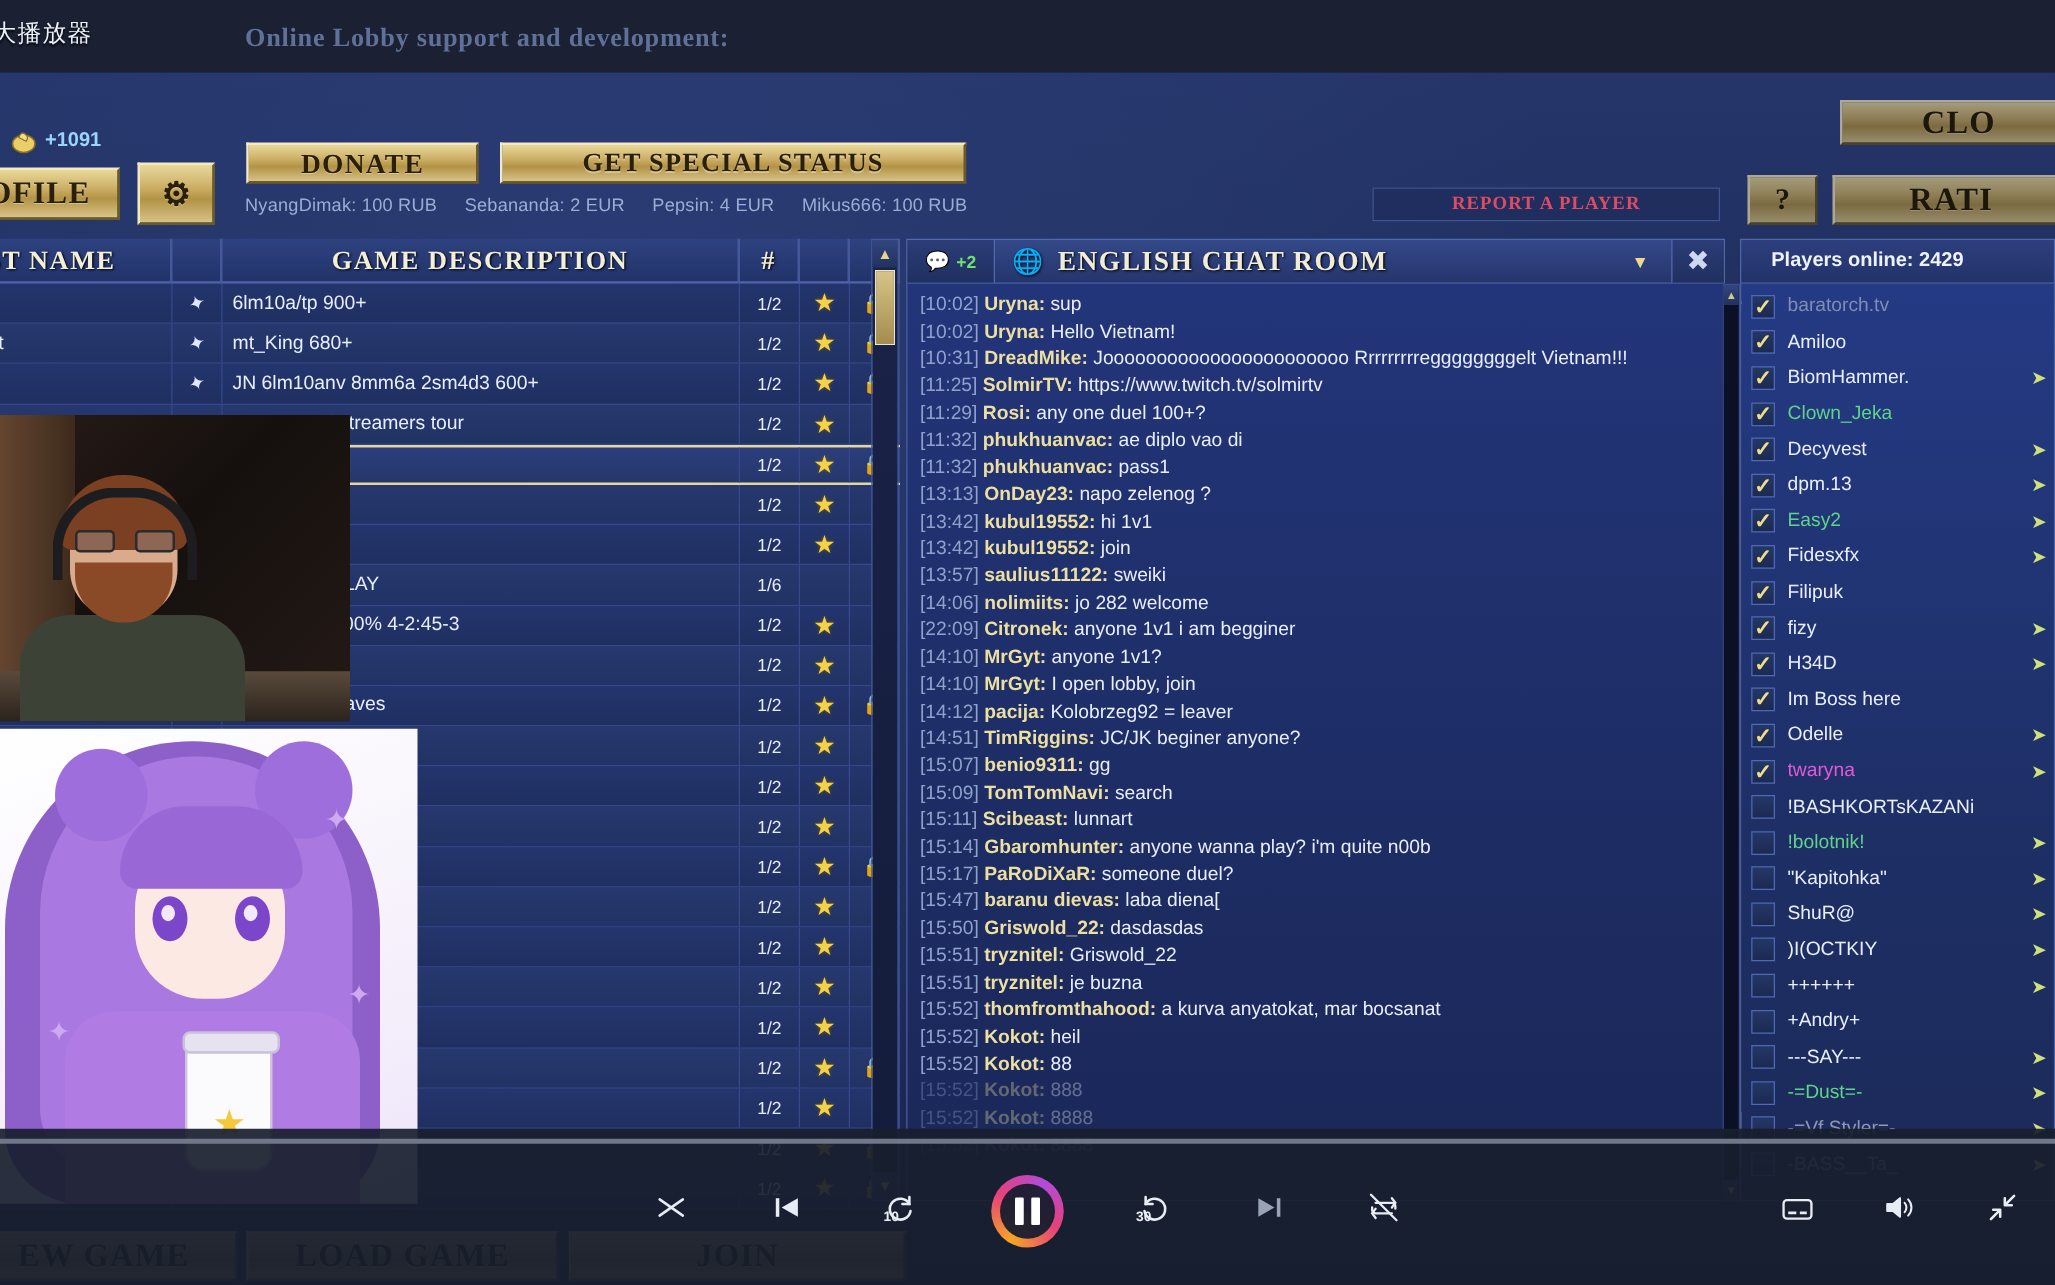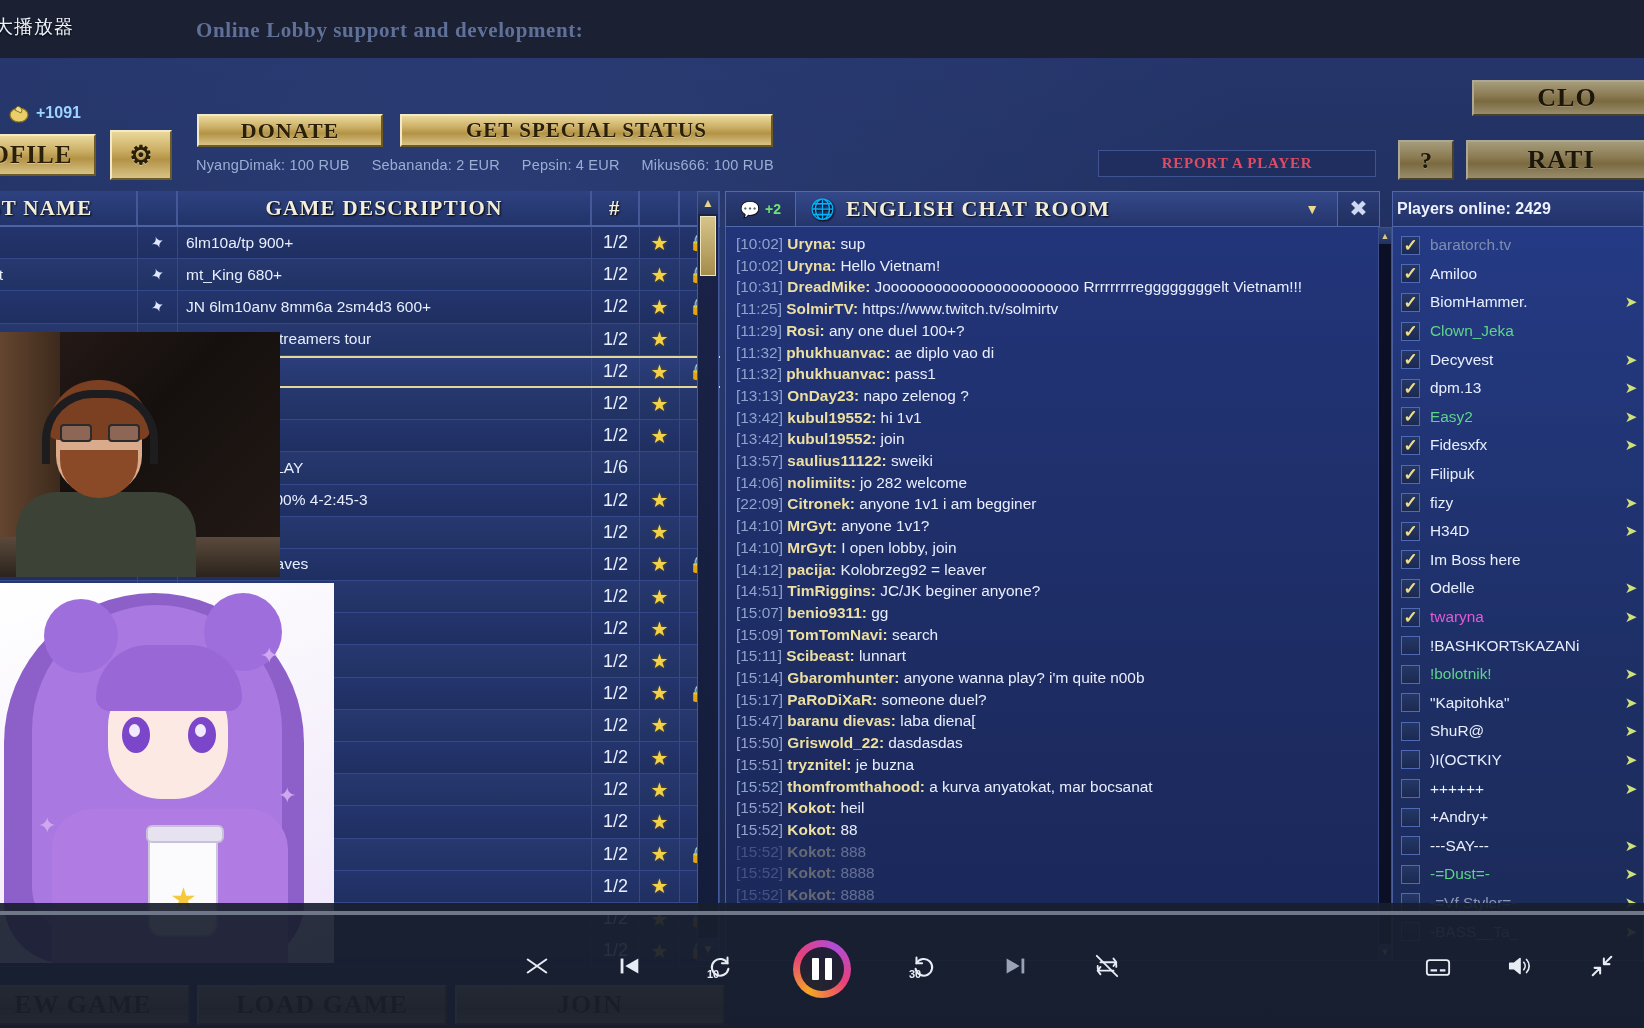--- a/index.html
+++ b/index.html
@@ -101,21 +101,21 @@
   .gl-row:nth-child(even){ background:linear-gradient(180deg,#26386f 0%,#213264 100%); }
   .gl-row.sel {
     border-top:2px solid #e4d79a; border-bottom:2px solid #e4d79a;
     background:linear-gradient(180deg,#2b3e7c 0%,#26376c 100%);
   }
   .gl-row .cell{
     display:flex;align-items:center; color:#e8eefc; font-size:15.5px;
     border-right:1px solid #35488c; padding:0 8px; white-space:nowrap; overflow:hidden;
   }
   .gl-row .c-host{ padding-left:12px;}
-  .gl-row .c-num{ justify-content:center; font-size:18px;}
+  .gl-row .c-num{ justify-content:center; font-size:14px;}
   .gl-row .c-star,.gl-row .c-lock,.gl-row .c-icon{ justify-content:center; padding:0;}
   .star { color:#f2d24a; font-size:20px; text-shadow:0 0 3px #7d5f00; }
   .lock { color:#efd254; font-size:16px; }
   .wand { color:#dfe8ff; font-size:16px; transform:rotate(-20deg);}
 
   
   .gl-scroll {
     position:absolute; left:697px; top:133px; width:22px; height:770px;
     background:linear-gradient(180deg,#1a2348 0%,#141c3a 100%);
     border:1px solid #44589a;
@@ -171,21 +171,21 @@
     position:absolute; right:-22px; top:36px; width:22px; height:734px;
     background:linear-gradient(180deg,#1a2348,#141c3a); border:1px solid #44589a;
   }
   .chat-scroll .arr{width:100%;height:22px;display:flex;align-items:center;justify-content:center;color:#e8d48e;font-size:12px;background:linear-gradient(180deg,#32467f,#22315f);}
   .chat-scroll .arr.bot{position:absolute;bottom:0;left:0;}
   .chat-scroll .thumb{position:absolute;left:2px;bottom:26px;width:16px;height:44px;background:linear-gradient(180deg,#d7c489,#a48c4c);border:1px solid #f0e6bd;}
 
   
   .players { position:absolute; left:1392px; top:133px; width:252px; height:770px; }
   .pl-head {
-    height:36px; display:flex; align-items:center; padding-left:4px;
+    height:36px; display:flex; align-items:center; padding-left:24px;
     color:#eef2ff; font-size:16px; font-weight:bold;
     background:linear-gradient(180deg,#2d3f7d 0%,#22326a 100%);
     border:1px solid #4f66aa;
   }
   .pl-body {
     height:734px; overflow:hidden; padding-top:4px;
     background:linear-gradient(180deg,#243a84 0%,#1e2f66 60%,#1b2a58 100%);
     border:1px solid #4a5ea0; border-top:none;
   }
   .pl-row{ display:flex; align-items:center; height:28.6px; padding-left:8px; gap:10px;}
@@ -626,20 +626,21 @@
             <div class="msg"><span class="t">[14:10]</span> <span class="n">MrGyt:</span> <span class="x">I open lobby, join</span></div>
             <div class="msg"><span class="t">[14:12]</span> <span class="n">pacija:</span> <span class="x">Kolobrzeg92 = leaver</span></div>
             <div class="msg"><span class="t">[14:51]</span> <span class="n">TimRiggins:</span> <span class="x">JC/JK beginer anyone?</span></div>
             <div class="msg"><span class="t">[15:07]</span> <span class="n">benio9311:</span> <span class="x">gg</span></div>
             <div class="msg"><span class="t">[15:09]</span> <span class="n">TomTomNavi:</span> <span class="x">search</span></div>
             <div class="msg"><span class="t">[15:11]</span> <span class="n">Scibeast:</span> <span class="x">lunnart</span></div>
             <div class="msg"><span class="t">[15:14]</span> <span class="n">Gbaromhunter:</span> <span class="x">anyone wanna play? i'm quite n00b</span></div>
             <div class="msg"><span class="t">[15:17]</span> <span class="n">PaRoDiXaR:</span> <span class="x">someone duel?</span></div>
             <div class="msg"><span class="t">[15:47]</span> <span class="n">baranu dievas:</span> <span class="x">laba diena[</span></div>
             <div class="msg"><span class="t">[15:50]</span> <span class="n">Griswold_22:</span> <span class="x">dasdasdas</span></div>
+            <div class="msg"><span class="t">[15:51]</span> <span class="n">tryznitel:</span> <span class="x">Griswold_22</span></div>
             <div class="msg"><span class="t">[15:51]</span> <span class="n">tryznitel:</span> <span class="x">je buzna</span></div>
             <div class="msg"><span class="t">[15:52]</span> <span class="n">thomfromthahood:</span> <span class="x">a kurva anyatokat, mar bocsanat</span></div>
             <div class="msg"><span class="t">[15:52]</span> <span class="n">Kokot:</span> <span class="x">heil</span></div>
             <div class="msg"><span class="t">[15:52]</span> <span class="n">Kokot:</span> <span class="x">88</span></div>
             <div class="msg faded"><span class="t">[15:52]</span> <span class="n">Kokot:</span> <span class="x">888</span></div>
             <div class="msg faded"><span class="t">[15:52]</span> <span class="n">Kokot:</span> <span class="x">8888</span></div>
             <div class="msg faded"><span class="t">[15:52]</span> <span class="n">Kokot:</span> <span class="x">8888</span></div>
           </div>
       </div>
       <div class="chat-scroll">

